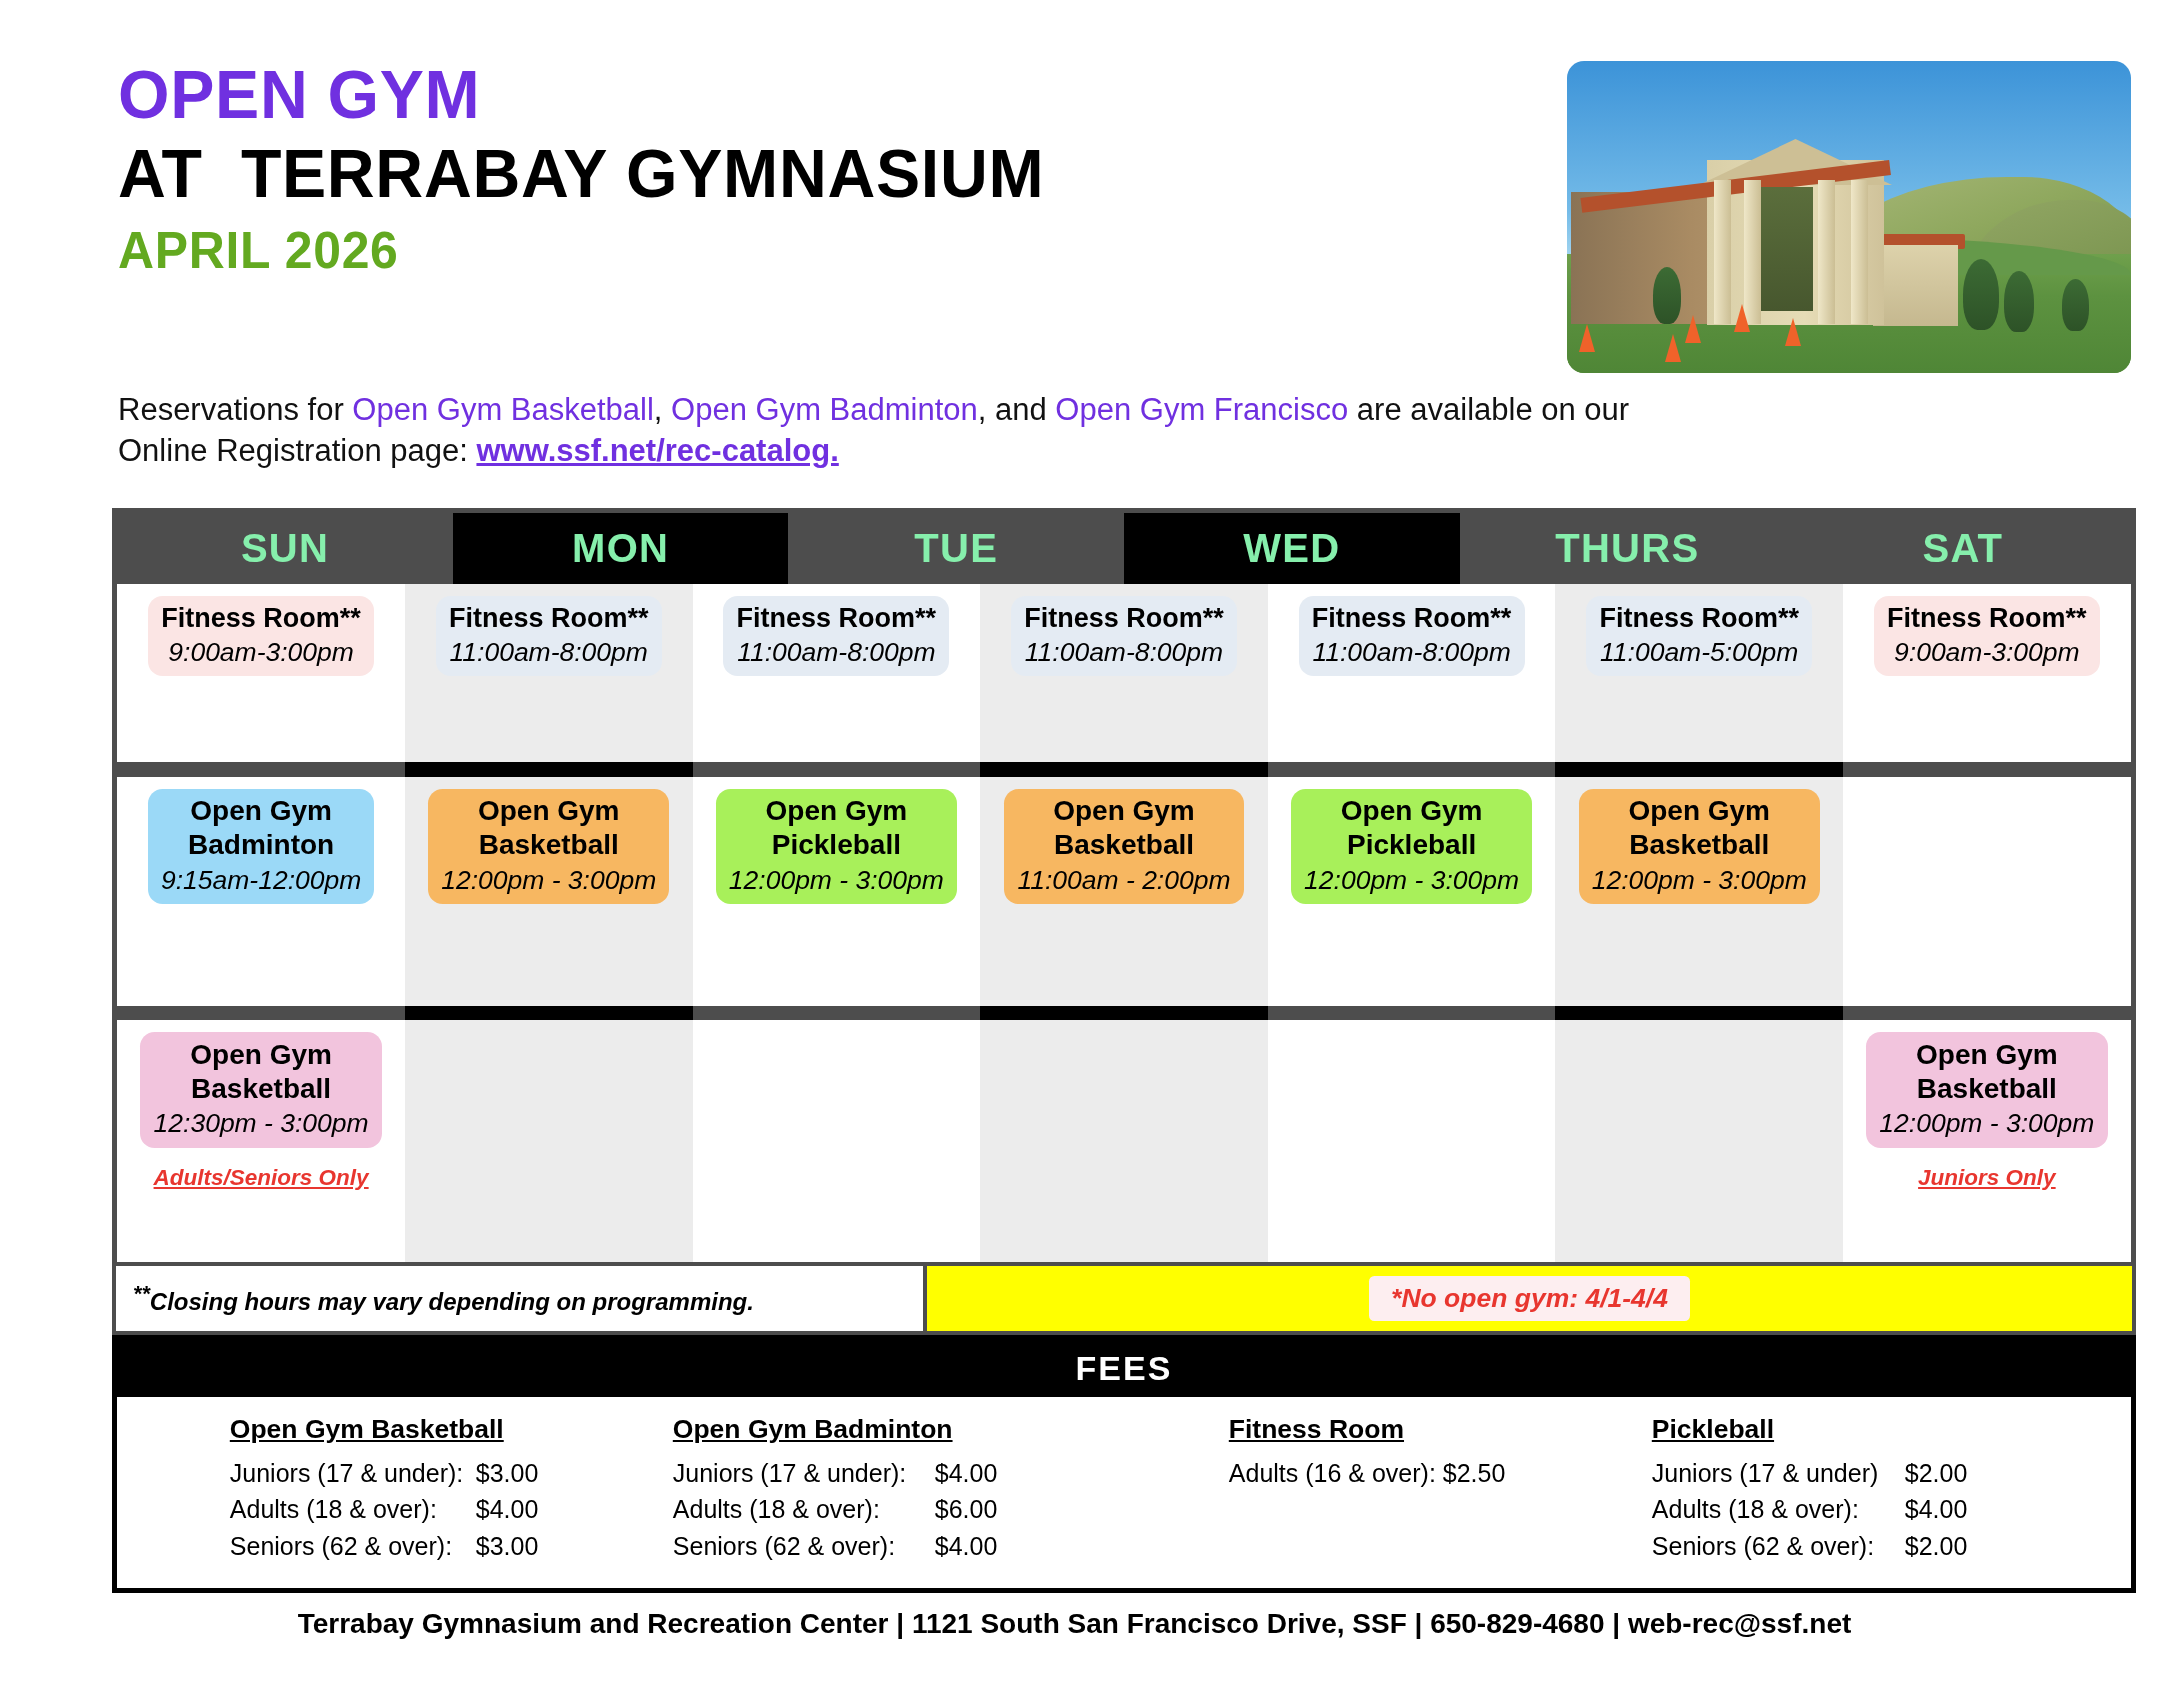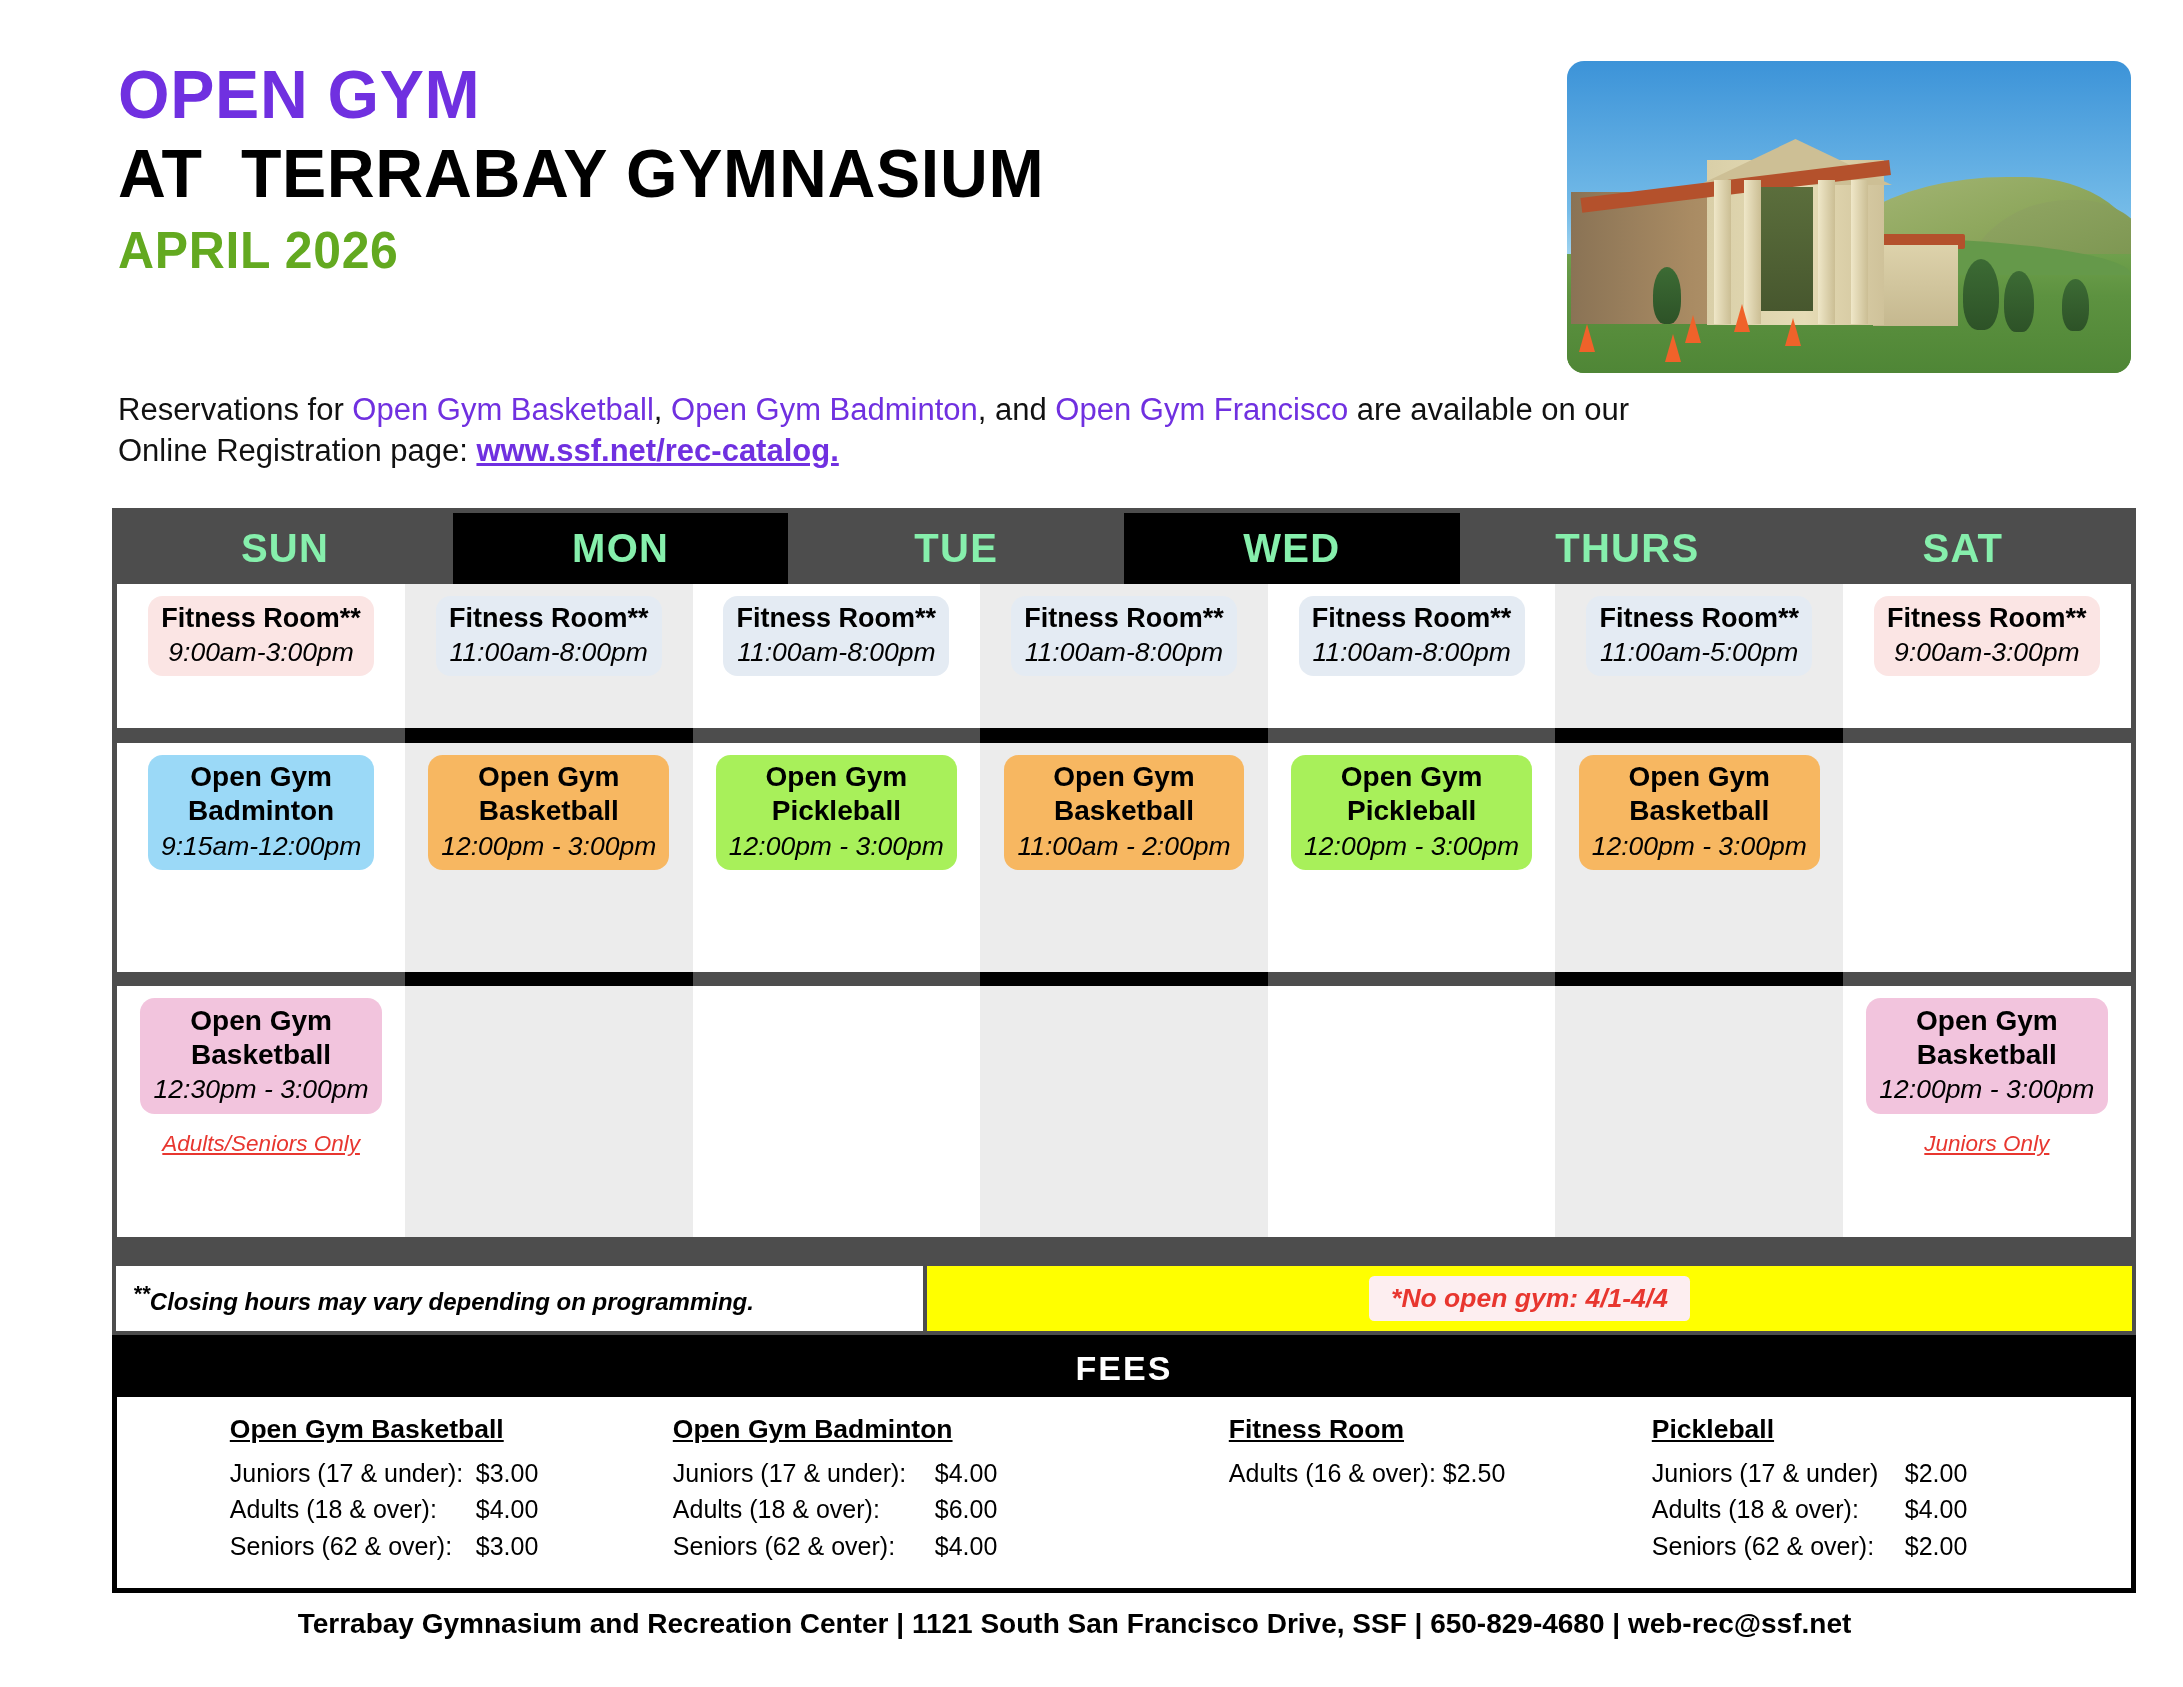--- a/index.html
+++ b/index.html
@@ -117,21 +117,21 @@
   .hdr-row { display:flex; height:71px; }
   .hdr-cell {
     flex:1; display:flex; align-items:center; justify-content:center;
     color:#86efac; font-size:40px; font-weight:bold; letter-spacing:1.3px;
     font-family:"Liberation Sans Narrow","Liberation Sans", sans-serif;
   }
   .hdr-cell.dark { background:#4d4d4d; }
   .hdr-cell.black { background:#000000; }
 
   .body-row { display:flex; background:#fff; }
-  .r1 { height:144px; }
+  .r1 { height:178px; }
   .r2 { height:229px; }
   .r3 { height:251px; }
   .cell {
     flex:1; display:flex; flex-direction:column; align-items:center;
     padding-top:12px;
   }
   .cell.shade { background:#ececec; }
 
   .sep-row { display:flex; height:14.6px; }
   .sep-cell { flex:1; }
@@ -146,21 +146,21 @@
   .chip .name {
     font-size:27px; font-weight:bold; line-height:1.22; text-align:center;
     white-space:nowrap;
   }
   .chip .time {
     font-size:26.5px; font-style:italic; line-height:1.22; text-align:center;
     white-space:nowrap; margin-top:1.3px;
   }
   .chip.two .name { font-size:28px; }
   .note-red {
-    margin-top:17px; color:#e8362f; font-size:22.5px; font-weight:normal;
+    margin-top:17px; color:#e8362f; font-size:22.5px; font-weight:bold;
     font-style:italic; text-decoration:underline; white-space:nowrap;
   }
 
   
   .notes {
     position:absolute; left:112px; top:1262px; width:2024px; height:73px;
     background:#4d4d4d; display:flex; padding:4px; gap:4px;
   }
   .note {
     background:#fff; display:flex; align-items:center;

